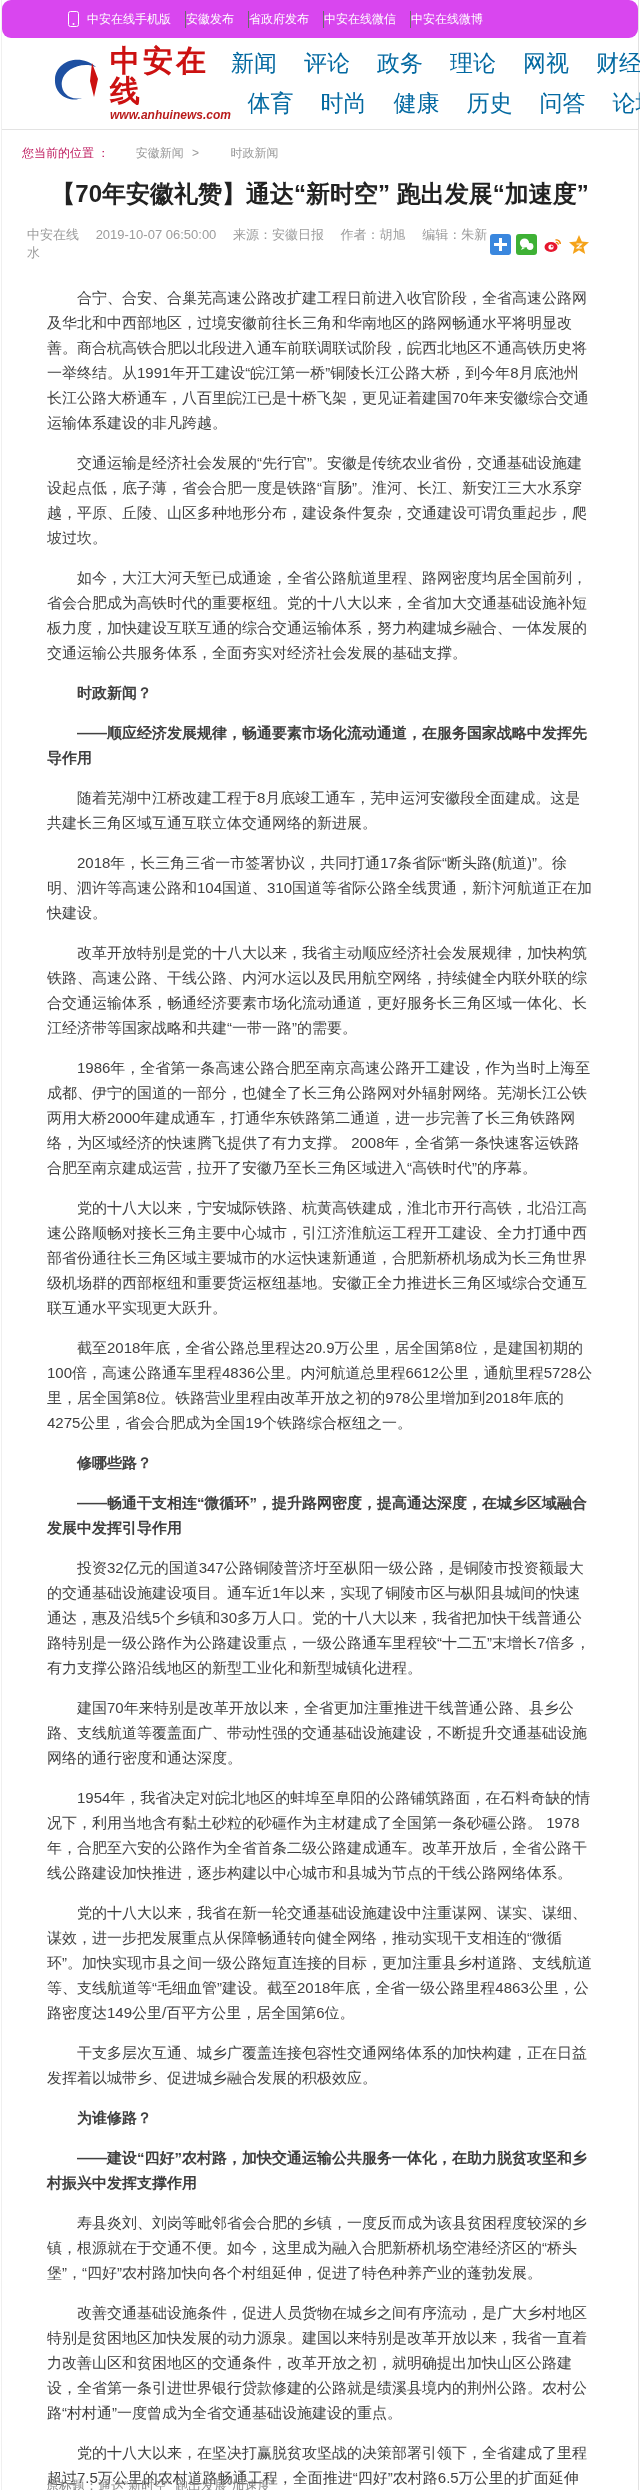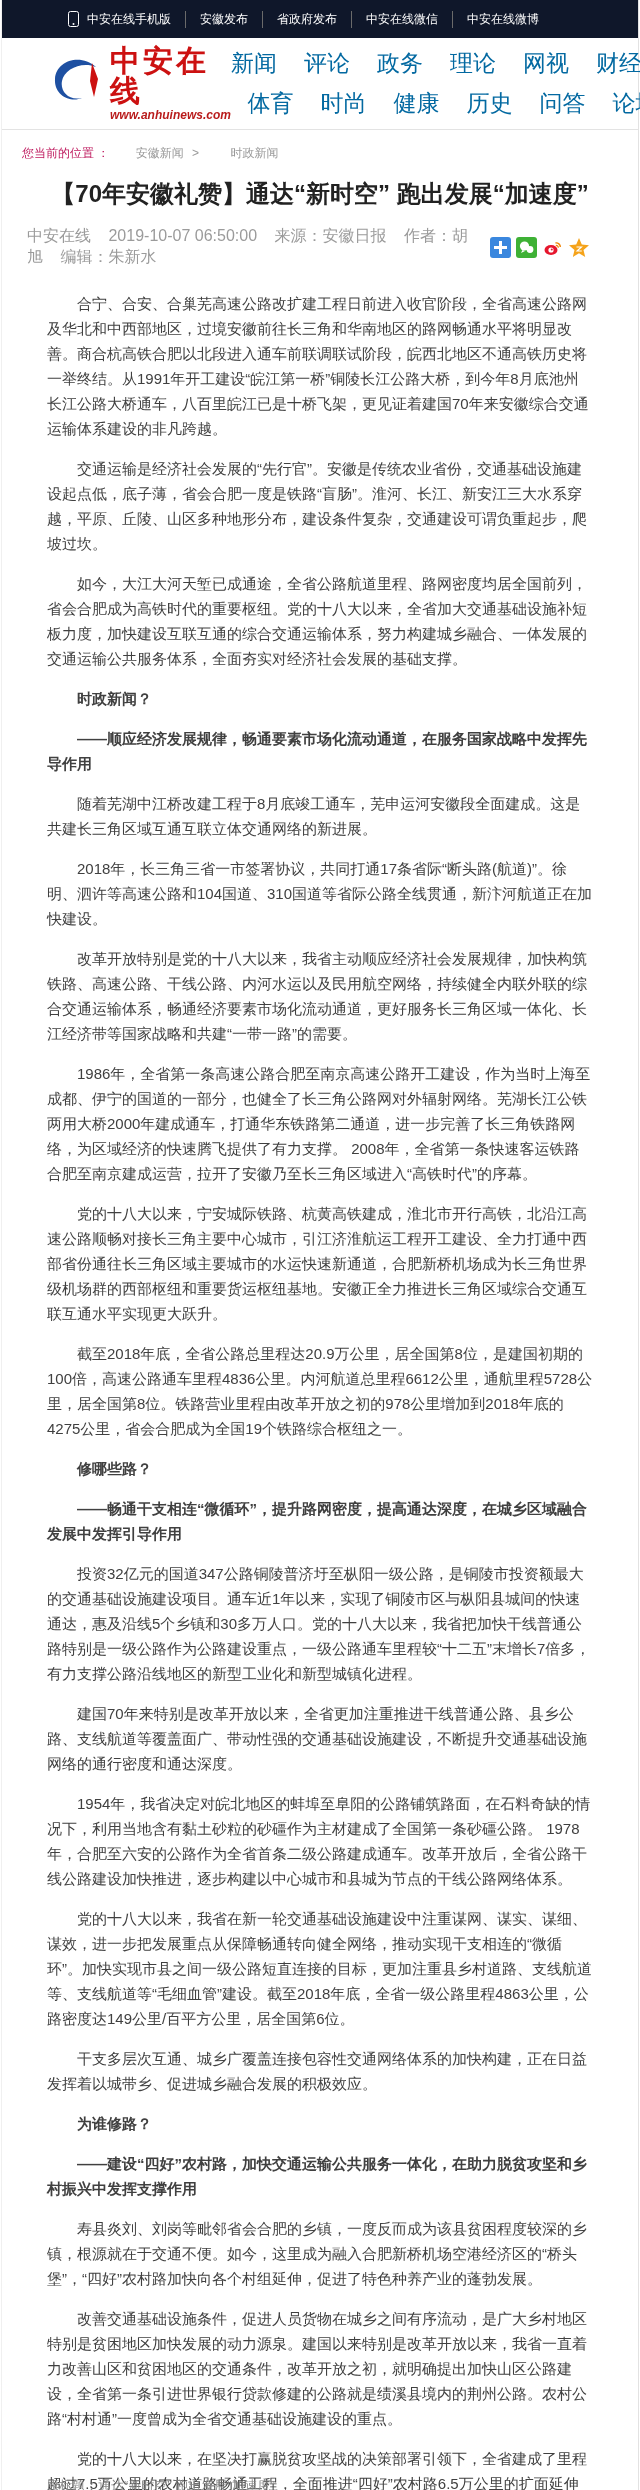--- a/index.html
+++ b/index.html
@@ -4,25 +4,25 @@
 <style>
   * { margin:0; padding:0; box-sizing:border-box; }
   html,body { background:#fff; }
   body {
     width:640px; height:2490px; overflow:hidden; position:relative;
     font-family:"Liberation Sans", sans-serif;
   }
   .page { width:638px; height:100%; margin-left:1px; border-right:1px solid #e2e2e2; border-left:1px solid #f0f0f0; }
 
   
-  .topbar { height:38px; background:#0f172a; display:flex; align-items:center; padding-left:66px; }
+  .topbar { height:38px; background:#d946ef; display:flex; align-items:center; padding-left:66px;border-radius:9px; }
   .phone-icon { display:inline-flex; margin-right:8px; }
   .topbar-links { display:flex; align-items:center; }
   .topbar-item { color:#ffffff; font-size:12px; text-decoration:none; white-space:nowrap; }
-  .topbar-item + .topbar-item { border-left:1px solid #6a6a6a; padding-left:14px; margin-left:14px; }
+  .topbar-item + .topbar-item { border-left:1px solid #6a6a6a; margin-left:14px; }
 
   
   .header { height:92px; display:flex; justify-content:space-between; align-items:center;
             padding:0 42px 0 50px; border-bottom:1px solid #e3e3e3; background:#fff; }
   .logo { display:flex; align-items:center; text-decoration:none; }
   .logo-swoosh { margin-right:4px; }
   .logo-text { color:#cc1111; font-size:30px; font-weight:bold; font-family:"Liberation Serif", serif; letter-spacing:3px; line-height:30px; }
   .logo-url { color:#b91c1c; font-size:12px; font-weight:bold; font-style:italic; text-align:center; margin-top:2px; }
   .nav { display:flex; flex-direction:column; gap:9px; }
   .nav-row { display:flex; gap:27px; justify-content:flex-end; }
@@ -30,21 +30,21 @@
 
   
   .breadcrumb { padding:15px 0 6px 20px; font-size:12px; color:#999999; }
   .bc-label { color:#be185d; }
   .bc-link { color:#999999; text-decoration:none;margin-left:23px; }
   .bc-sep { margin:0 5px; color:#999999; }
 
   
   .title { font-size:24px; line-height:32px; color:#222222; font-weight:700; text-align:center; margin:10px 28px 16px; }
   .meta-row { display:flex; justify-content:space-between; align-items:center; padding:0 48px 0 25px; }
-  .meta { font-size:16px; color:#9b9b9b; }
+  .meta { font-size:13px; color:#9b9b9b; }
   .meta span { margin-right:13px; }
   .share { display:flex; gap:5px; align-items:center; }
   .share-btn { display:inline-flex; cursor:pointer; }
 
   
   .article { padding:8px 45px 0; font-size:15px; color:#404040; line-height:25px; }
   .para { margin:15px 0; text-indent:2em; }
   .pt-subhead { font-weight:700; }
   .pt-lead { font-weight:700; }
 

